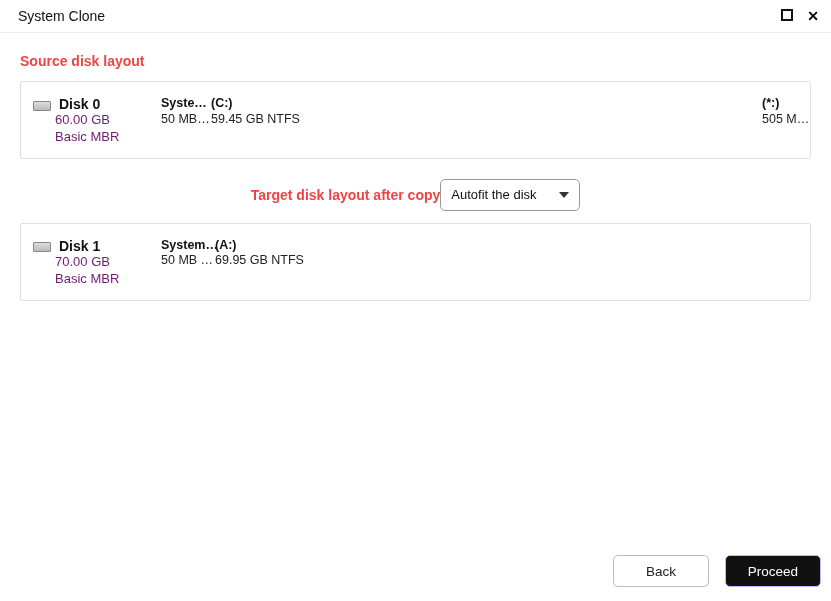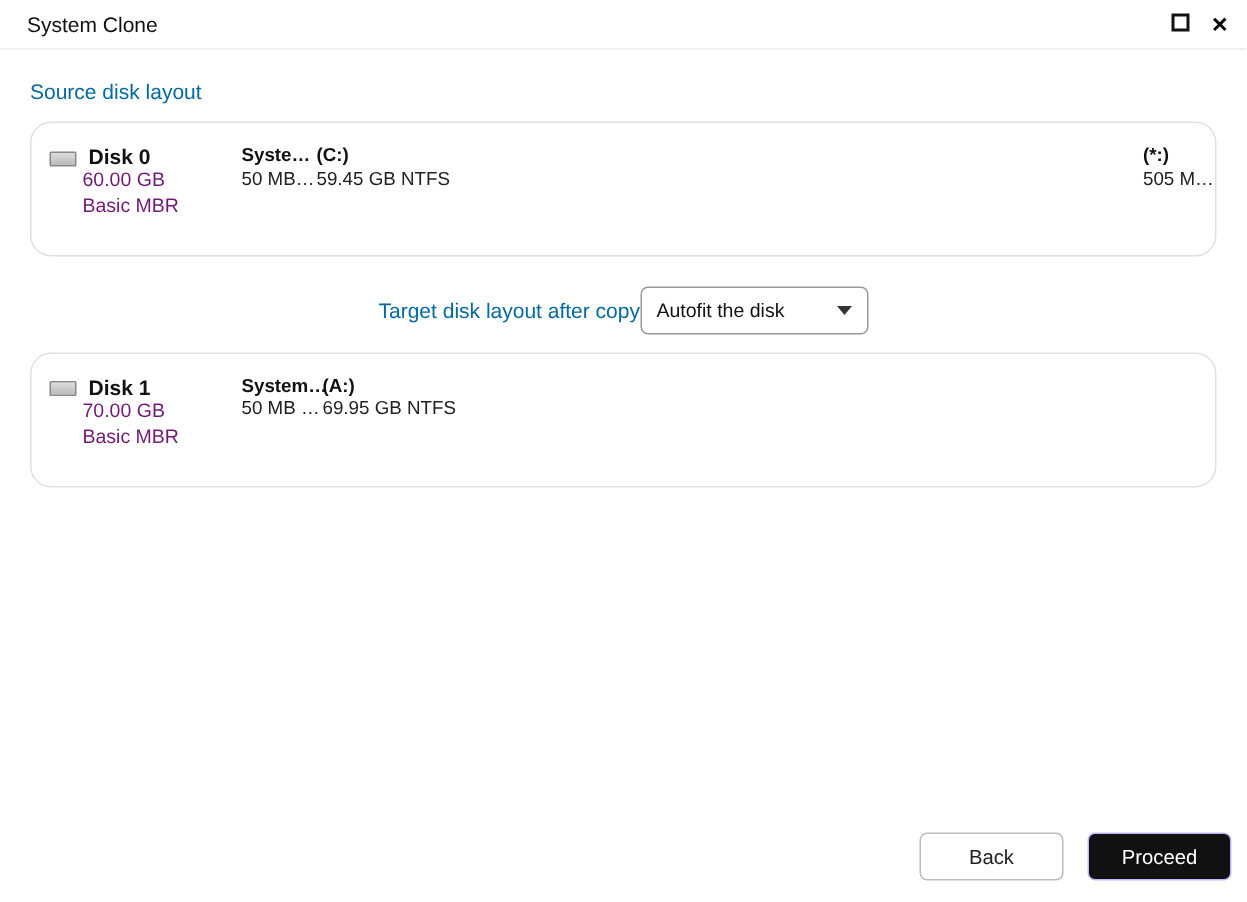--- a/index.html
+++ b/index.html
@@ -2,36 +2,36 @@
 <html><head>
 <meta charset="utf-8">
 <style>
   * { box-sizing: border-box; margin: 0; padding: 0; font-family: "Segoe UI", Arial, sans-serif; }
   body { width: 831px; height: 601px; background: #fff; overflow: hidden; }
   .titlebar { display: flex; align-items: center; justify-content: space-between; padding: 8px 12px 8px 18px; border-bottom: 1px solid #eee; }
   .title { font-size: 14px; color: #111; }
   .title-controls { display: flex; gap: 14px; align-items: center; }
   .title-controls span { font-size: 14px; cursor: pointer; }
   .content { padding: 12px 20px 0 20px; }
-  .section-label { font-size: 14px; color: #0369a1; font-weight: 400; margin: 8px 0 12px 0; }
-  .disk-card { border: 1px solid #e0e0e0; border-radius: 14px; padding: 14px 14px 24px 12px; display: flex; align-items: flex-start; gap: 12px; margin-bottom: 18px; }
+  .section-label { font-size: 14px; color: #ef4444; font-weight: 700; margin: 8px 0 12px 0; }
+  .disk-card { border: 1px solid #e0e0e0; border-radius: 2px; padding: 14px 14px 12px 12px; display: flex; align-items: flex-start; gap: 12px; margin-bottom: 18px; }
   .disk-info { width: 110px; flex: 0 0 110px; }
   .disk-icon-row { display: flex; align-items: center; gap: 8px; }
   .disk-icon { width: 18px; height: 10px; background: linear-gradient(#ddd,#bbb); border: 1px solid #888; border-radius: 1px; margin-top: 3px; }
   .disk-name { font-size: 14px; font-weight: 700; color: #111; }
   .disk-sub { font-size: 13px; color: #701a75; margin-left: 22px; line-height: 1.3; }
   .partitions { flex: 1; display: flex; gap: 10px; align-items: flex-start; }
   .part { display: flex; flex-direction: row; gap: 6px; }
   .bar { height: 22px; background: #e6e9f2; border-radius: 2px; position: relative; overflow: hidden; }
   .bar .fill { position: absolute; top: 0; left: 0; bottom: 0; background: #1a1f8a; }
   .part-labels { font-size: 12.5px; color: #111; line-height: 1.25; }
   .part-labels .l1 { font-weight: 700; white-space: nowrap; overflow: hidden; text-overflow: ellipsis; }
   .part-labels .l2 { color: #222; white-space: nowrap; overflow: hidden; text-overflow: ellipsis; }
   .target-header { display: flex; align-items: center; justify-content: center; margin: 20px 0 12px 0; }
-  .dropdown { width: 152px; height: 32px; border: 1px solid #999; border-radius: 5px; display: flex; align-items: center; justify-content: space-between; padding: 0 10px; font-size: 13px; color: #111; cursor: pointer; background: #fff; }
+  .dropdown { width: 140px; height: 32px; border: 1px solid #999; border-radius: 5px; display: flex; align-items: center; justify-content: space-between; padding: 0 10px; font-size: 13px; color: #111; cursor: pointer; background: #fff; }
   .caret { width: 0; height: 0; border-left: 5px solid transparent; border-right: 5px solid transparent; border-top: 6px solid #333; }
   .footer { position: absolute; bottom: 14px; left: 0; right: 4px; display: flex; justify-content: flex-end; gap: 16px; padding: 0 6px; }
   .btn { height: 32px; min-width: 96px; border-radius: 5px; font-size: 13.5px; cursor: pointer; display: flex; align-items: center; justify-content: center; }
   .btn-secondary { background: #fff; border: 1px solid #bbb; color: #222; }
   .btn-primary { background: #111; border: 1px solid #c4b5fd; color: #fff; }
   .max-icon { width: 12px; height: 12px; border: 2px solid #111; display: inline-block; }
   .close-icon { font-size: 18px; line-height: 12px; font-weight: 700; }
 </style>
 </head>
 <body>

